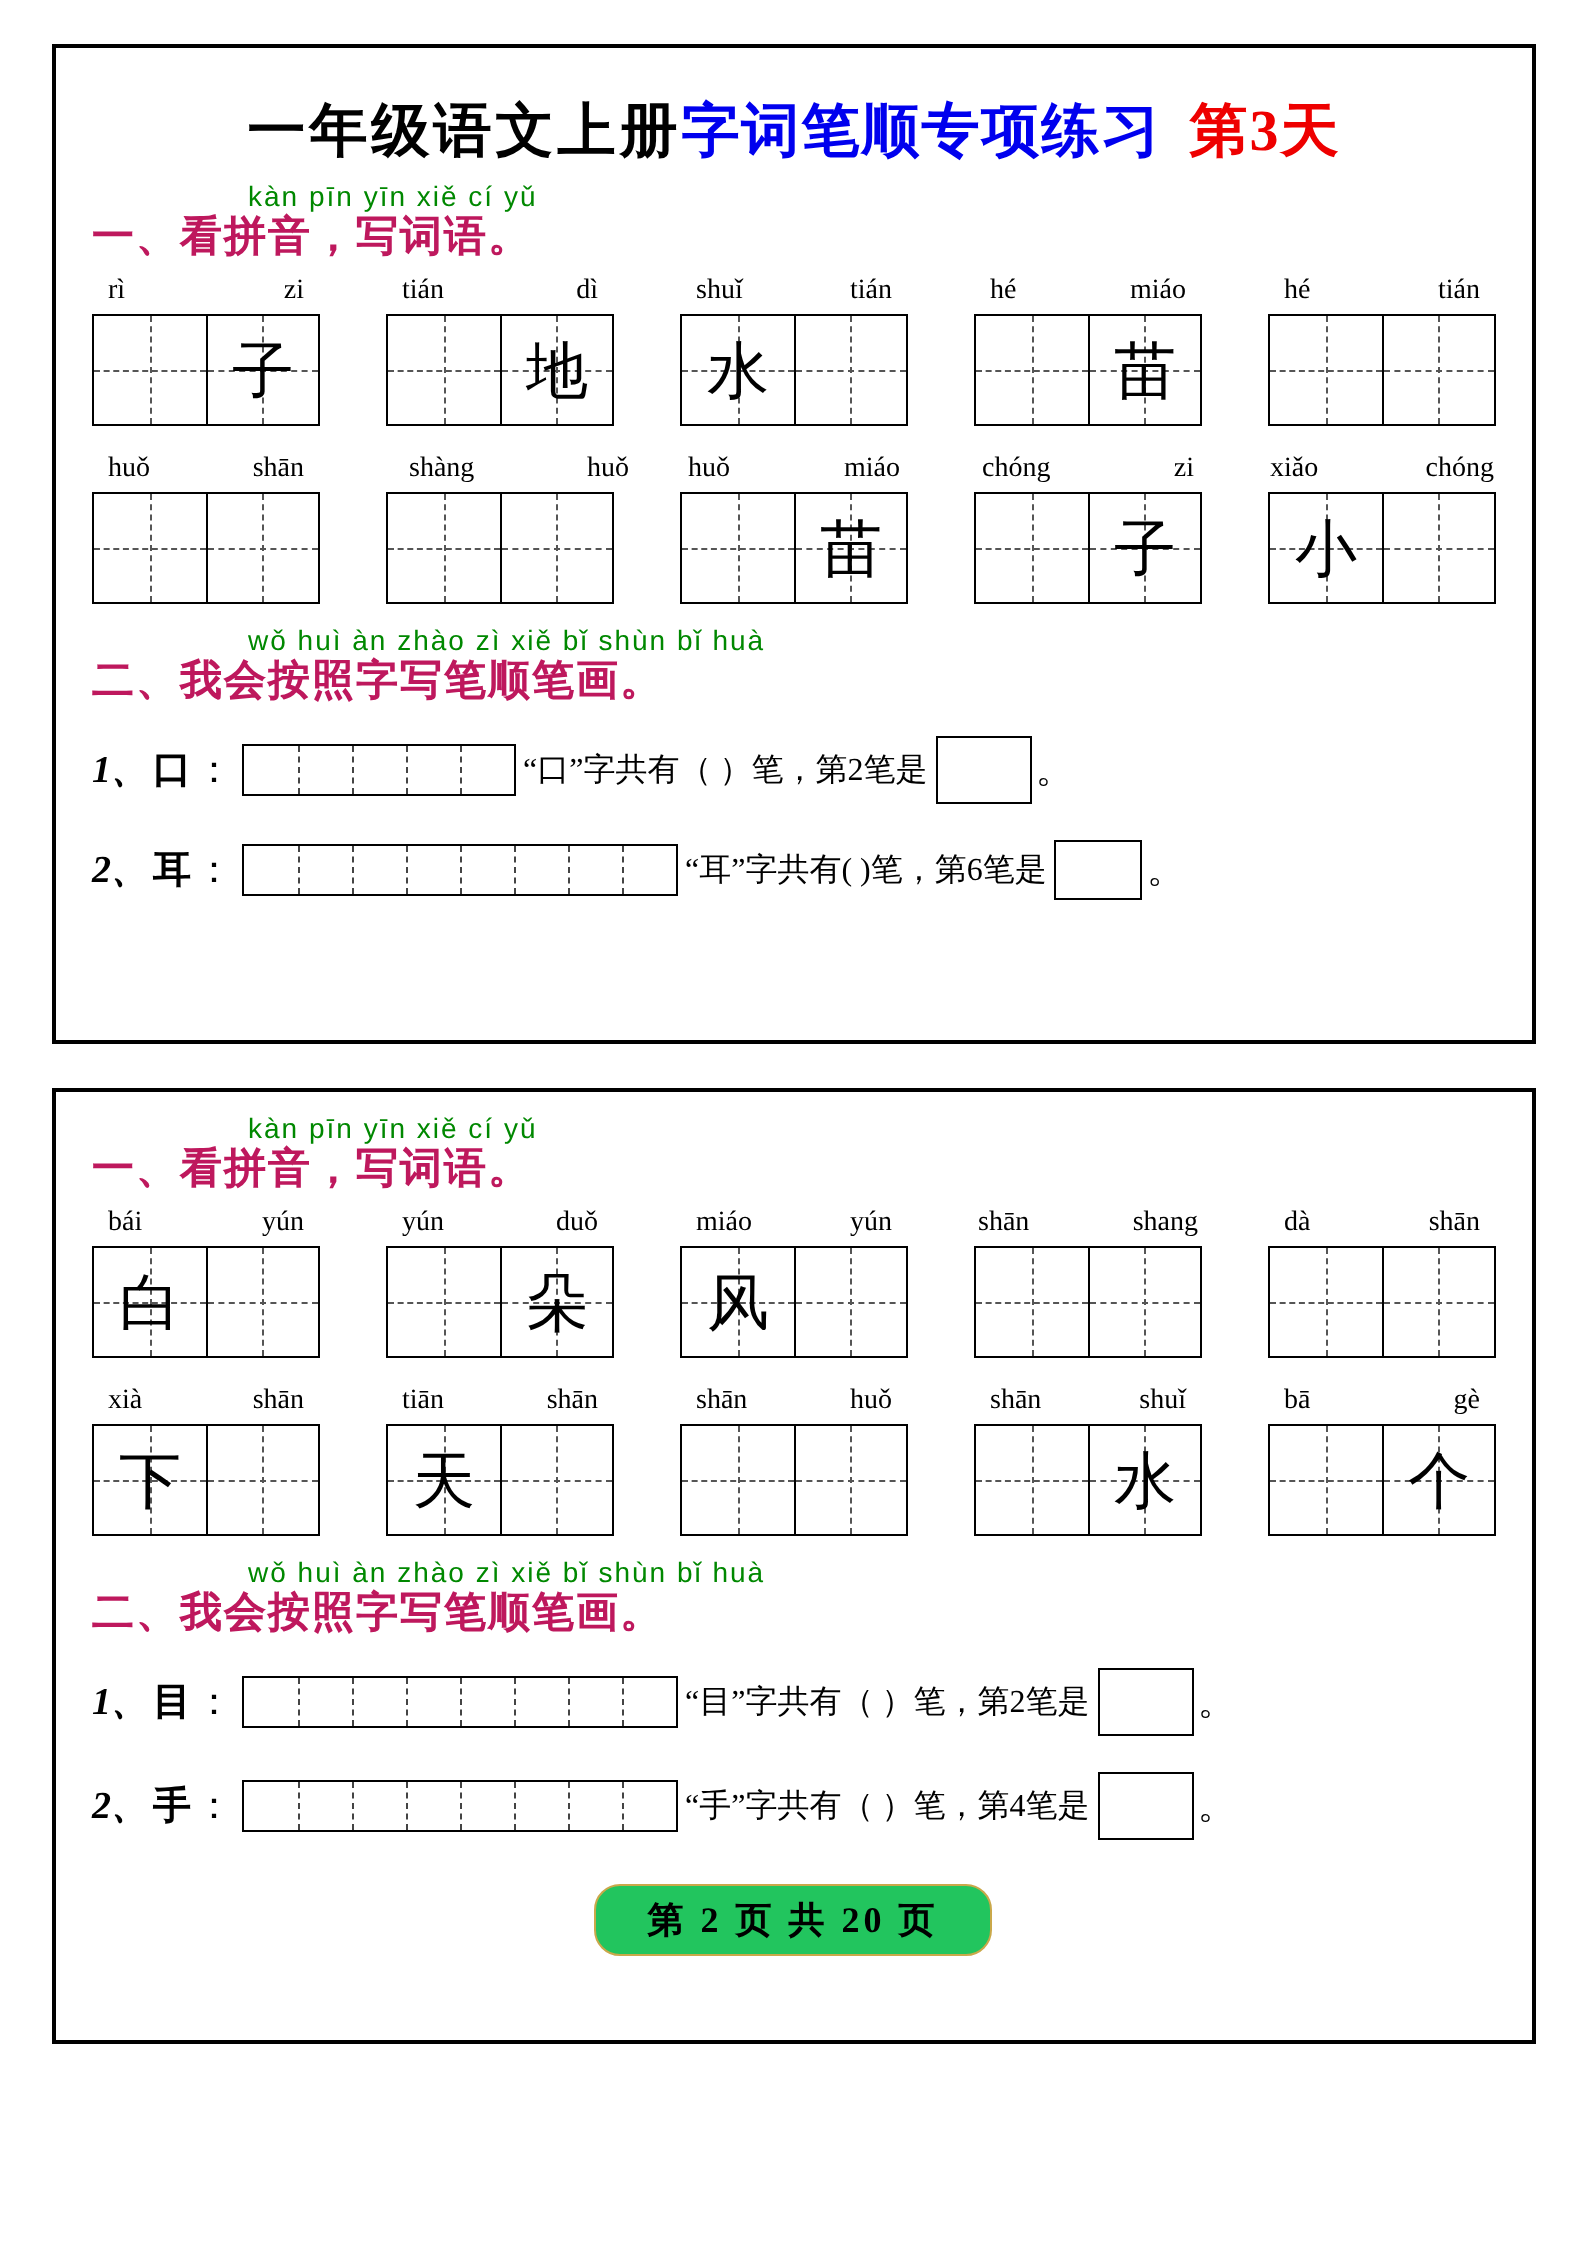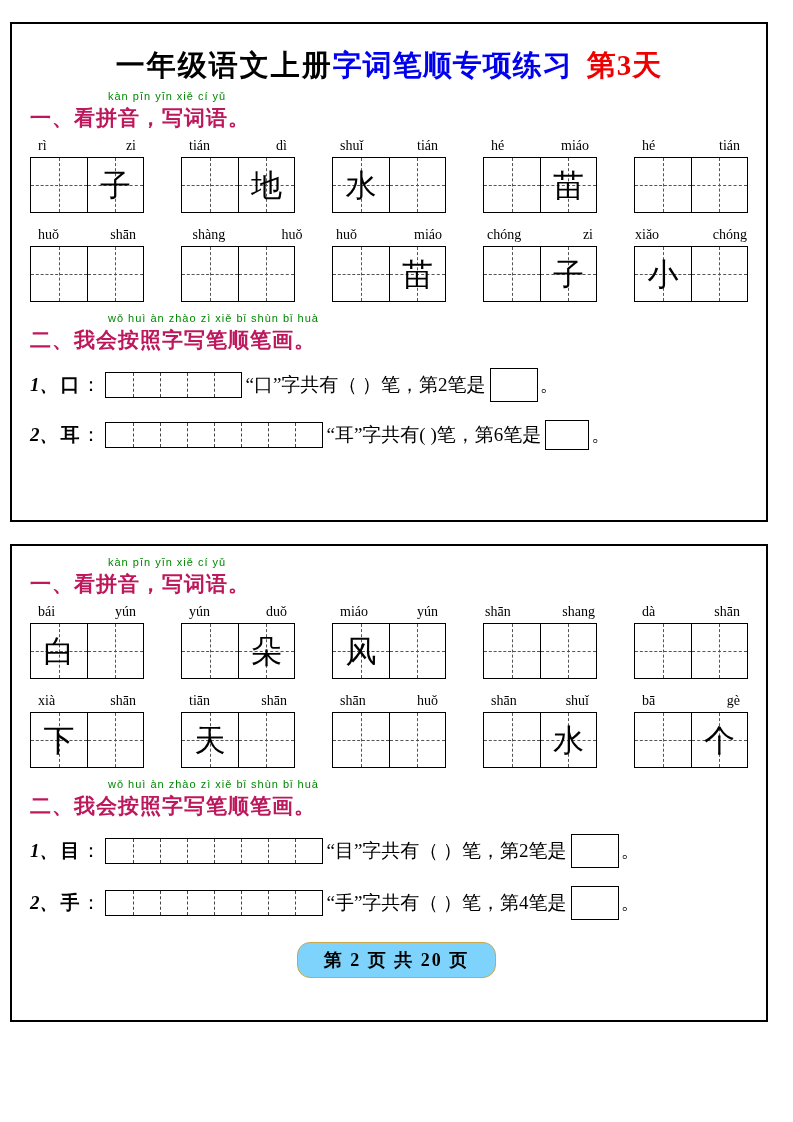--- a/index.html
+++ b/index.html
@@ -11,21 +11,21 @@
     height: 1122px;
     background: #ffffff;
     font-family: "Liberation Serif", serif;
     position: relative;
   }
   .page {
     width: 793px;
     height: 996px;
     position: relative;
     box-sizing: border-box;
-    padding: 22px 25px 0 10px;
+    padding: 22px 25px 0 26px;
   }
   .sheet {
     border: 2px solid #000;
     box-sizing: border-box;
     padding: 8px 14px 10px 14px;
     position: relative;
   }
   .sheet-1 { height: 500px; }
   .sheet-2 { height: 478px; margin-top: 22px; }
 
@@ -62,21 +62,21 @@
     position: relative;
     margin-top: 16px;
     margin-bottom: 2px;
     height: 30px;
   }
   .section-pinyin {
     position: absolute;
     top: -12px;
     left: 82px;
     font-family: "Liberation Sans", sans-serif;
-    font-size: 11px;
+    font-size: 14px;
     color: #008800;
     letter-spacing: 1px;
     white-space: nowrap;
   }
   .section-title {
     font-family: "Liberation Serif", serif;
     font-weight: bold;
     font-size: 21px;
     color: #be185d;
     letter-spacing: 1px;
@@ -180,21 +180,21 @@
   .sbox {
     width: 27px;
     height: 100%;
     box-sizing: border-box;
     position: relative;
   }
   .sbox + .sbox { border-left: 1px dashed #444; }
   .q-text {
     margin: 0 4px;
     font-family: "Liberation Serif", serif;
-    font-size: 19px;
+    font-size: 16px;
   }
   .answer-box {
     width: 44px;
     height: 30px;
     border: 1.2px solid #000;
     box-sizing: border-box;
     display: inline-block;
     vertical-align: middle;
   }
   .answer-box.tall { height: 34px; width: 48px; }
@@ -203,21 +203,21 @@
   .footer {
     position: absolute;
     left: 0;
     right: 0;
     bottom: 18px;
     display: flex;
     justify-content: center;
   }
   .footer-box {
     border: 1.5px solid #caa84a;
-    background: #7dd3fc;
+    background: #22c55e;
     border-radius: 13px;
     padding: 5px 26px;
     font-family: "Liberation Serif", serif;
     font-weight: bold;
     font-size: 18px;
     color: #000;
     letter-spacing: 2px;
   }
 </style>
 </head>

